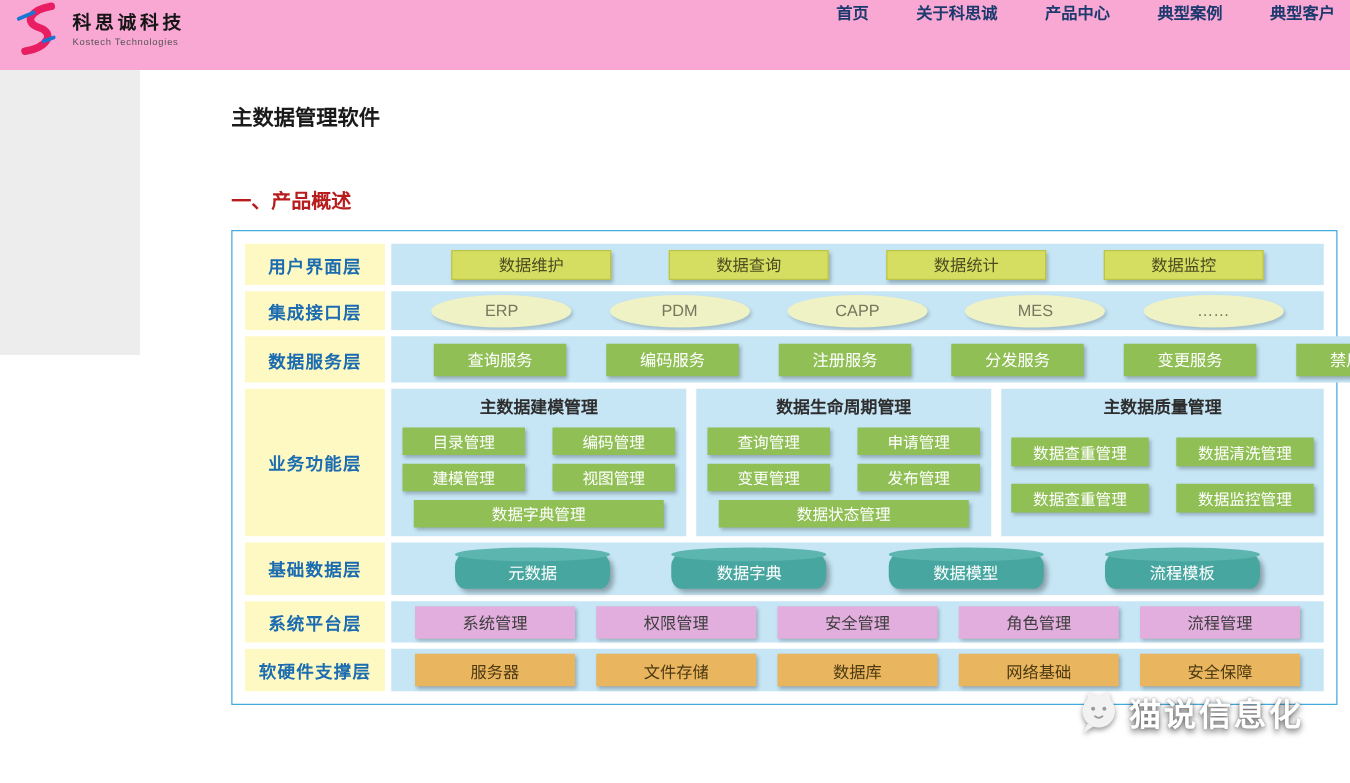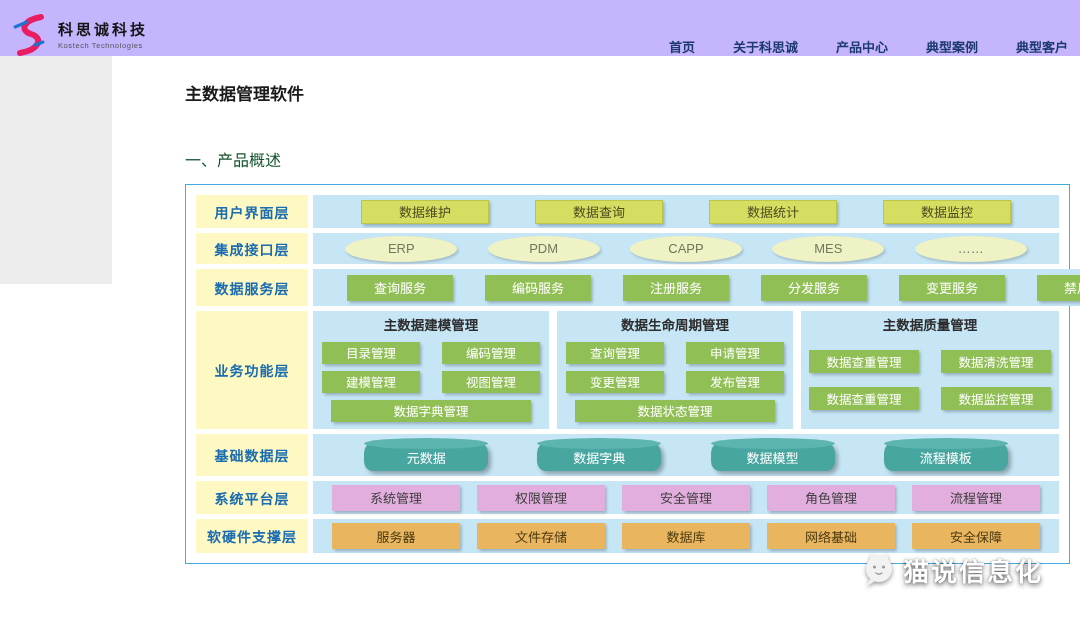--- a/index.html
+++ b/index.html
@@ -1,35 +1,35 @@
 <!DOCTYPE html>
 <html lang="zh-CN"><head>
 <meta charset="utf-8">
 <style>
   * { margin:0; padding:0; box-sizing:border-box; }
   html,body { width:1080px; height:626px; overflow:hidden; background:#fff;
     font-family:"Liberation Sans","DejaVu Sans",sans-serif; }
   body { position:relative; }
 
   
-  .header { height:56px; display:flex; align-items:flex-end; justify-content:space-between;
-    padding:0 8px 0 8px; background:#c4b5fd; }
+  .header { height:56px; display:flex; align-items:flex-start; justify-content:space-between;
+    padding:0 8px 0 8px; background:#f9a8d4; }
   .brand { display:flex; align-items:center; gap:6px; cursor:pointer; }
   .brand-text .cn { font-size:15px; font-weight:700; color:#151515; letter-spacing:3px; }
   .brand-text .en { font-size:7.5px; color:#555; letter-spacing:.6px; margin-top:2px; }
   .nav { display:flex; gap:38px; padding-right:4px; }
   .nav a { font-size:13px; font-weight:600; color:#1d3a6e; text-decoration:none; cursor:pointer; }
 
   
   .side-block { position:absolute; left:0; top:56px; width:112px; height:228px; background:#ededed; }
 
   
   .main { position:absolute; left:185px; top:56px; width:885px; }
   .page-title { margin-top:24px; font-size:17px; font-weight:700; color:#1a1a1a; }
-  .section-heading { margin-top:42px; font-size:16px; font-weight:400; color:#14532d; }
+  .section-heading { margin-top:42px; font-size:16px; font-weight:700; color:#b91c1c; }
   .overview { margin-top:11px; font-size:13.3px; line-height:1.66; color:#3c3c3c; text-align:justify; }
 
   
   .diagram { margin-top:13px; width:885px; border:1px solid #44abdf; padding:10px; background:#fff; }
   .row { display:flex; gap:5px; margin-bottom:5px; }
   .row:last-child { margin-bottom:0; }
   .r1{height:33px}.r2{height:31px}.r3{height:37px}.r4{height:118px}.r5{height:42px}.r6{height:33px}.r7{height:34px}
   .layer-label { width:112px; flex-shrink:0; background:#fef9c3; color:#1b6cb0; font-weight:700;
     font-size:14px; display:flex; align-items:center; justify-content:center; letter-spacing:1px; }
   .strip { flex:1; background:#c6e6f6; display:flex; align-items:center; justify-content:space-evenly; padding:2px; }

